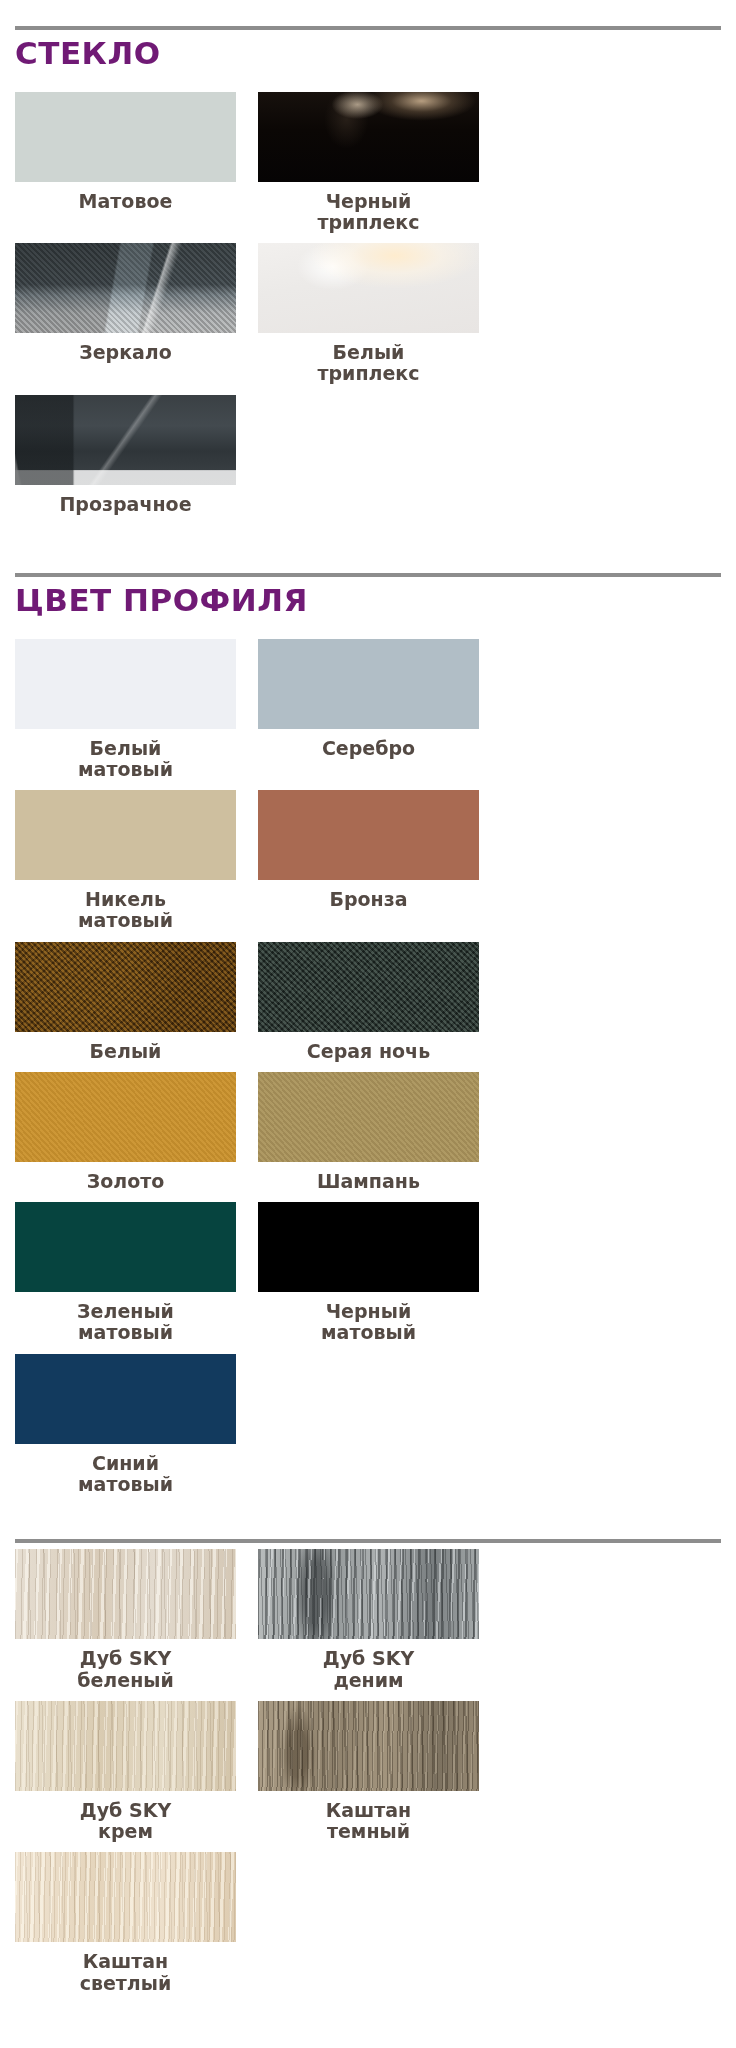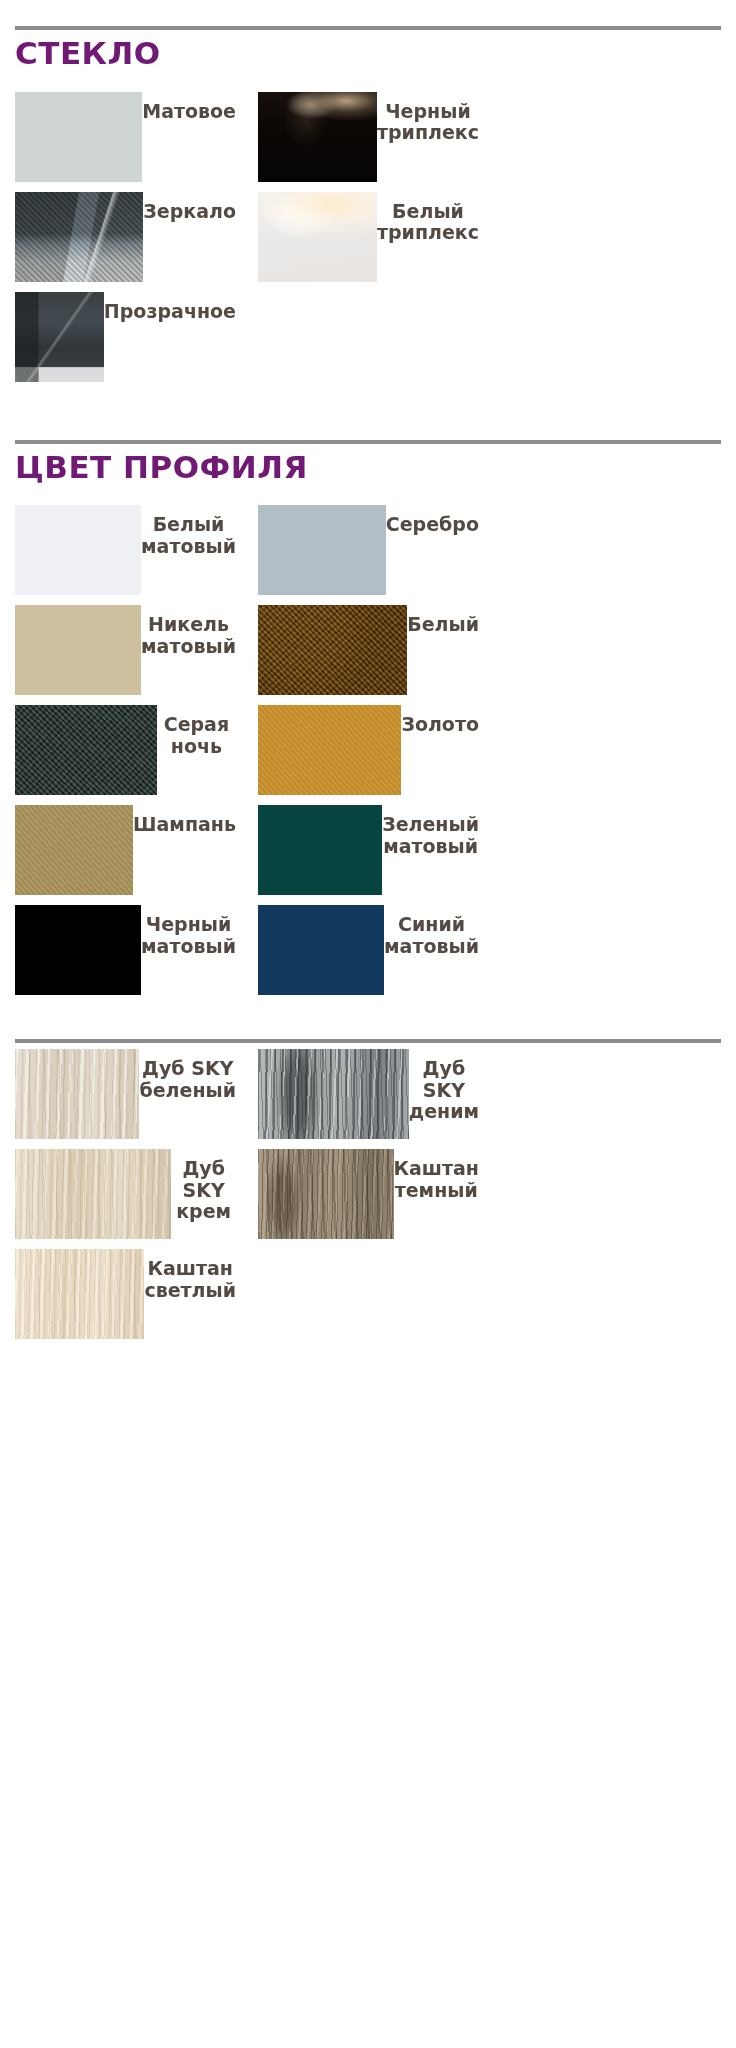--- a/index.html
+++ b/index.html
@@ -45,20 +45,21 @@
   
   .grid {
     display: flex;
     flex-wrap: wrap;
     gap: 0 22px;
   }
   .cell {
     width: 221px;
     margin-bottom: 10px;
     display: flex;
+    flex-direction: column;
     align-items: stretch;
   }
   .swatch {
     width: 221px;
     height: 90px;
     background-color: #cccccc;
     background-size: cover;
     background-position: center;
     display: block;
   }
@@ -236,20 +237,24 @@
         <span class="swatch" style="background-color:#b1bec6"></span>
         <span class="cell-label">Серебро</span>
       </div>
 
       <div class="cell">
         <span class="swatch" style="background-color:#cebf9f"></span>
         <span class="cell-label">Никель
 матовый</span>
       </div>
 
+      <div class="cell">
+        <span class="swatch" style="background-color:#a96a52"></span>
+        <span class="cell-label">Бронза</span>
+      </div>
 
       <div class="cell">
         <span class="swatch tex-deore"></span>
         <span class="cell-label">Белый</span>
       </div>
 
       <div class="cell">
         <span class="swatch tex-graynight"></span>
         <span class="cell-label">Серая ночь</span>
       </div>

